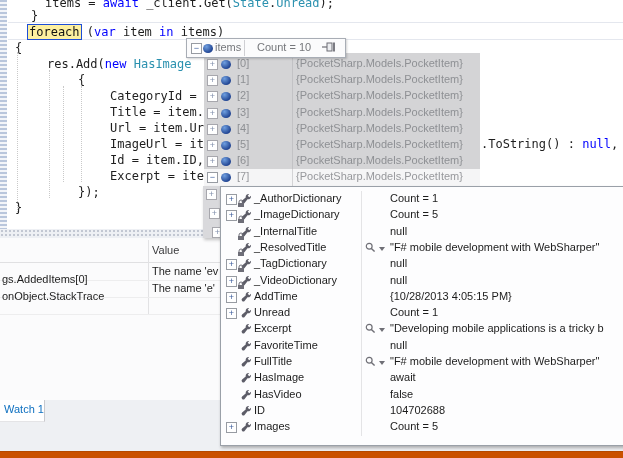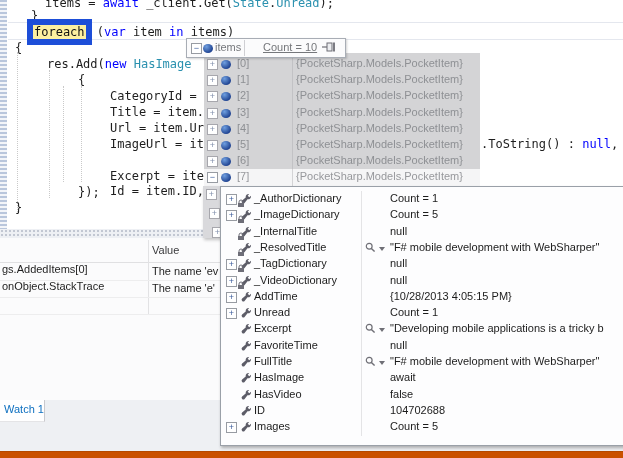--- a/index.html
+++ b/index.html
@@ -12,30 +12,30 @@
   #editor{position:absolute;left:0;top:0;width:623px;height:229px;background:#fff;}
   #left-margin{position:absolute;left:0;top:0;width:7px;height:229px;
     background:repeating-linear-gradient(to bottom,#b9c6dc 0 2px,#f3f5f9 2px 4px);}
   .cur-line-border{position:absolute;left:8px;right:0;height:0;border-top:1px solid #e4e7ee;}
   .indent-guide{position:absolute;width:0;border-left:1px dotted #c9c9c9;}
   .code-line{position:absolute;white-space:pre;font-family:"DejaVu Sans Mono","Liberation Mono",monospace;
     font-size:12px;line-height:16px;color:#1e1e1e;}
   .tk-k{color:#0000ff;}
   .tk-t{color:#2b91af;}
   .tk-p{color:#1e1e1e;}
-  .tk-hl{color:#111;background:#fdf0a0;border:6px solid #1d4ed8;padding:0 1px;margin:-1px -2px;}
+  .tk-hl{color:#111;background:#fdf0a0;border:1px solid #1d4ed8;padding:0 1px;margin:-1px -2px;}
   
   #splitter{position:absolute;left:0;top:229px;width:623px;height:9px;background:#eef0f4;
     background-image:radial-gradient(#c2c7d2 1px,transparent 1.2px);background-size:4px 4px;z-index:1;}
   #watch{position:absolute;left:0;top:238px;width:623px;height:213px;background:#fbfbfc;z-index:1;}
   #watch .w-header{position:absolute;left:0;top:2px;right:0;height:22px;border-bottom:1px solid #e0e0e2;}
   #watch .w-header .w-h-label{position:absolute;left:152px;top:4px;font-size:11px;color:#3a3a3c;}
   #watch .w-colsep{position:absolute;left:148px;top:2px;height:74px;width:0;border-left:1px solid #e2e2e4;}
   .w-row{position:absolute;left:0;right:0;height:17px;border-bottom:1px solid #ededee;font-size:11px;color:#1e1e1e;}
-  .w-row .w-name{position:absolute;left:2px;top:0;white-space:pre;}
+  .w-row .w-name{position:absolute;left:2px;top:10px;white-space:pre;}
   .w-row .w-val{position:absolute;left:152px;top:2px;white-space:pre;}
   #tabstrip{position:absolute;left:0;top:162px;right:0;height:51px;background:#eef0f3;}
   #watch-tab{position:absolute;left:0;top:0;width:44px;height:21px;background:#ffffff;
     border-right:1px solid #c9c9cd;border-bottom:1px solid #e4e4e6;}
   #watch-tab span{position:absolute;left:4px;top:3px;font-size:11px;color:#0e70c0;}
   #orange-bar{position:absolute;left:0;top:451px;width:623px;height:7px;background:#ca5100;border-top:1px solid #b54a00;z-index:9;}
   
   #dt-parent{position:absolute;left:204px;top:53px;width:276px;height:133px;background:#d4d4d6;z-index:5;}
   #dt-parent .valsep{position:absolute;left:88px;top:3px;bottom:0;width:0;border-left:1px solid #c2c2c5;}
   .dt-row{position:absolute;left:0;right:0;height:16px;font-size:11px;color:#8e9094;}
@@ -43,21 +43,21 @@
   .dt-row .dt-val{position:absolute;left:92px;top:1px;white-space:pre;}
   #dt-row7{position:absolute;left:204px;top:169px;width:276px;height:17px;background:#f5f5f6;z-index:6;
     border-bottom:1px solid #dcdcde;font-size:11px;color:#97989c;}
   #dt-row7 .valsep{position:absolute;left:88px;top:0;bottom:0;width:0;border-left:1px solid #d4d4d6;}
   #dt-stub{position:absolute;left:203px;top:186px;width:19px;height:52px;background:#d9d9dc;
     border-right:1px solid #b5b5ba;box-shadow:1px 2px 3px rgba(0,0,0,.22);z-index:6;}
   #dt-header{position:absolute;left:186px;top:38px;width:158px;height:18px;background:#fbfbfc;
     border:1px solid #a8adb5;box-shadow:1px 1px 2px rgba(0,0,0,.18);z-index:7;font-size:11px;color:#75777b;}
   #dt-header .hd-label{position:absolute;left:28px;top:2px;}
   #dt-header .hd-sep{position:absolute;left:57px;top:1px;bottom:1px;width:0;border-left:1px solid #cfcfd3;}
-  #dt-header .hd-count{position:absolute;left:76px;top:2px;text-decoration:underline;}
+  #dt-header .hd-count{position:absolute;left:70px;top:2px;}
   #dt-header .hd-pin{position:absolute;left:134px;top:2px;}
   #dt-props{position:absolute;left:220px;top:186px;width:403px;height:258px;background:#fdfdfe;
     border:1px solid #9aa0a8;box-shadow:1px 2px 3px rgba(0,0,0,.28);z-index:7;overflow:hidden;}
   #dt-props .p-colsep{position:absolute;left:140px;top:4px;height:245px;width:0;border-left:1px solid #e4e4e6;}
   .p-row{position:absolute;left:0;right:0;height:16px;font-size:11px;color:#1c1c1c;}
   .p-row .p-name{position:absolute;left:33px;top:1px;white-space:pre;}
   .p-row .p-val{position:absolute;left:169px;top:1px;white-space:pre;}
   .p-row .p-mag{position:absolute;left:144px;top:2px;}
   
   .exp{position:absolute;width:9px;height:9px;background:#fff;border:1px solid #979ba2;
@@ -86,21 +86,21 @@
       <div class="code-line" style="left: 31px; top: 8px;"><span class="tk-p">}</span></div>
       <div class="code-line" style="left: 29px; top: 24px;"><span class="tk-hl">foreach</span><span class="tk-p"> (</span><span class="tk-k">var</span><span class="tk-p"> item </span><span class="tk-k">in</span><span class="tk-p"> items)</span></div>
       <div class="code-line" style="left: 15px; top: 40px;"><span class="tk-p">{</span></div>
       <div class="code-line" style="left: 47px; top: 56px;"><span class="tk-p">res.Add(</span><span class="tk-k">new</span><span class="tk-t"> HasImage</span></div>
       <div class="code-line" style="left: 78px; top: 72px;"><span class="tk-p">{</span></div>
       <div class="code-line" style="left: 110px; top: 88px;"><span class="tk-p">CategoryId = (i</span></div>
       <div class="code-line" style="left: 110px; top: 104px;"><span class="tk-p">Title = item.Ti</span></div>
       <div class="code-line" style="left: 110px; top: 120px;"><span class="tk-p">Url = item.Uri.</span></div>
       <div class="code-line" style="left: 110px; top: 136px;"><span class="tk-p">ImageUrl = item</span></div>
       <div class="code-line" style="left: 481px; top: 136px;"><span class="tk-p">.ToString() : </span><span class="tk-k">null</span><span class="tk-p">,</span></div>
-      <div class="code-line" style="left: 110px; top: 152px; margin-top: 31px;"><span class="tk-p">Id = item.ID,</span></div>
+      <div class="code-line" style="left: 110px; top: 152px;"><span class="tk-p">Id = item.ID,</span></div>
       <div class="code-line" style="left: 110px; top: 168px;"><span class="tk-p">Excerpt = item.</span></div>
       <div class="code-line" style="left: 78px; top: 184px;"><span class="tk-p">});</span></div>
       <div class="code-line" style="left: 15px; top: 200px;"><span class="tk-p">}</span></div>
     </div>
 </div>
 
 <div id="splitter"></div>
 <div id="watch">
   <div class="w-header">
     <span class="w-h-label">Value</span>

